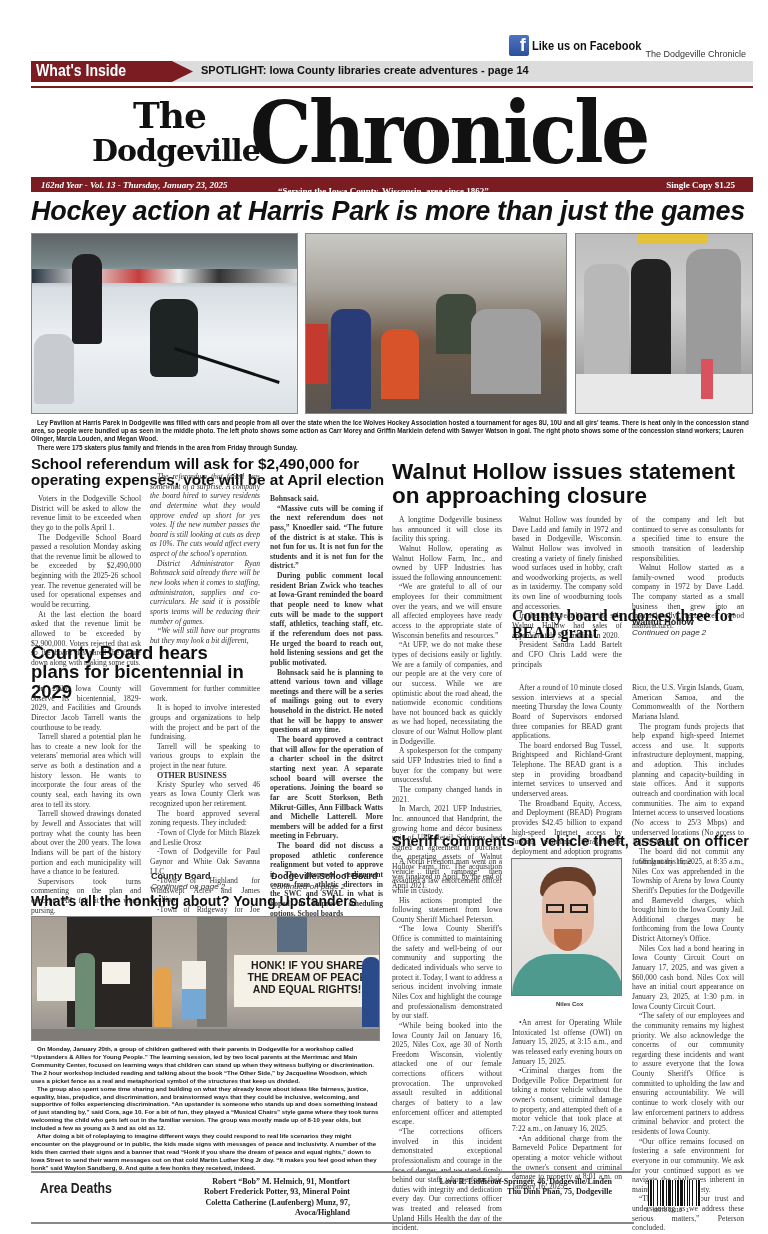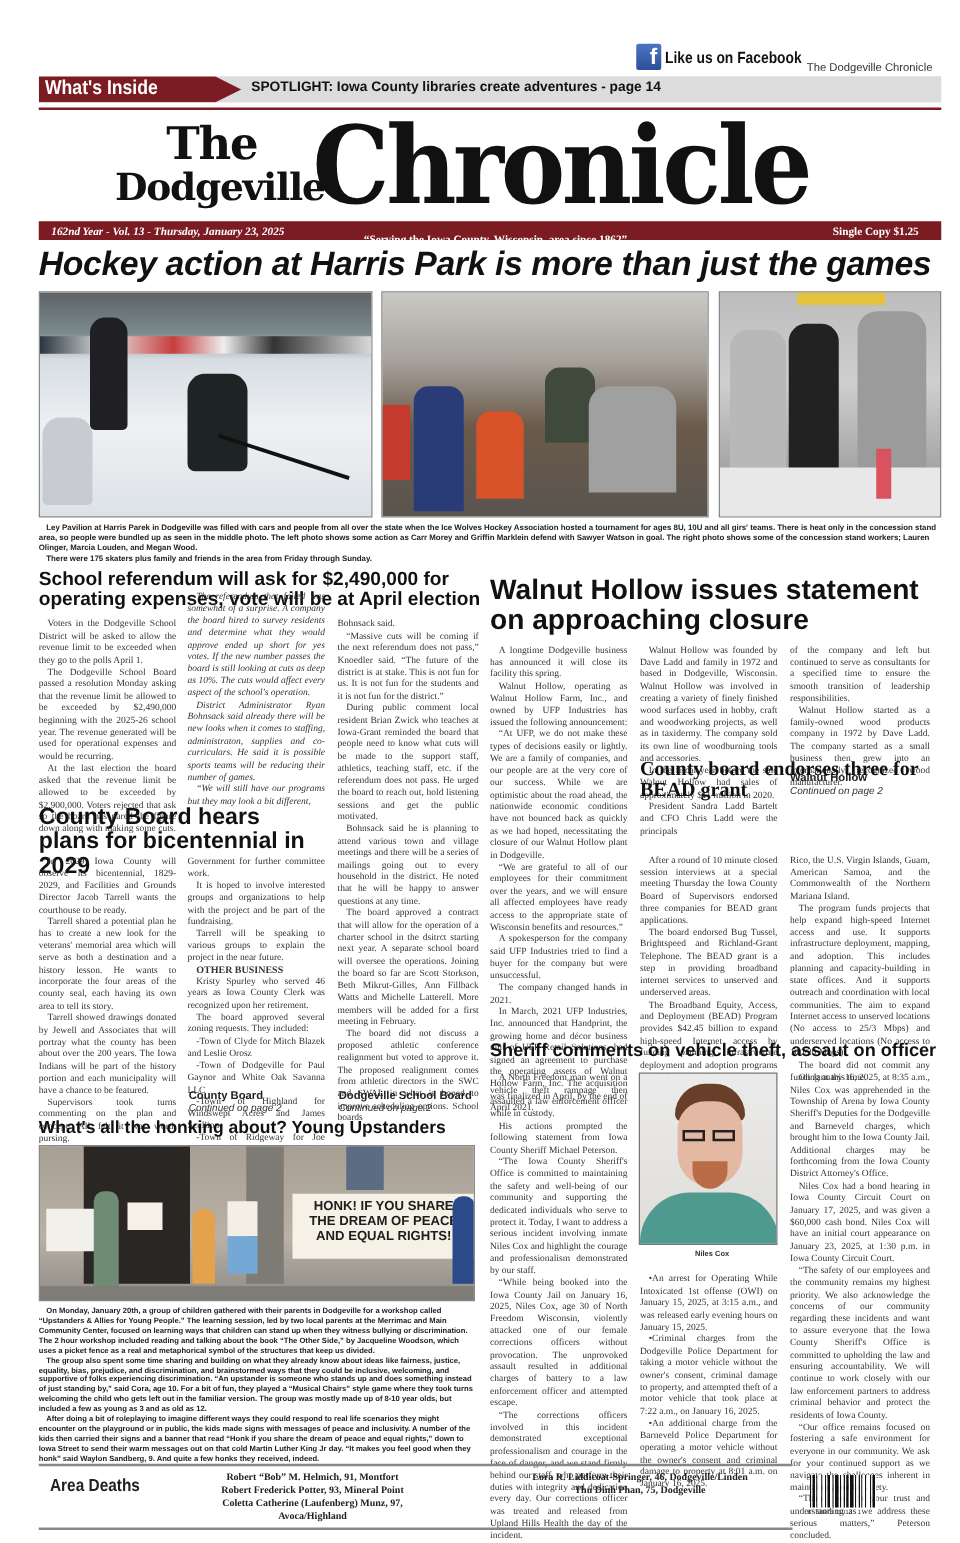--- a/index.html
+++ b/index.html
@@ -13,36 +13,36 @@
   .fb-sub { font:9px "Liberation Sans",sans-serif; color:#333; white-space:nowrap; margin-left:-18px;margin-top:18px; }
   .inside-bar { position:absolute; top:61px; left:31px; width:722px; height:21px; background:#dcdcdc; }
   .inside-tab { position:absolute; top:61px; left:31px; height:21px; width:162px; background:#7a1c22; clip-path:polygon(0 0, 87% 0, 100% 50%, 87% 100%, 0 100%); }
   .inside-label { position:absolute; top:62px; left:36px; color:#fff; font:bold 16px "Liberation Sans",sans-serif; transform:scaleX(.88); transform-origin:left; white-space:nowrap; }
   .spotlight { position:absolute; top:64px; left:201px; font:bold 11px "Liberation Sans",sans-serif; color:#111; white-space:nowrap; }
   .rule-red { position:absolute; left:31px; width:722px; background:#7a1c22; }
   .masthead-the { position:absolute; top:94px; left:133px; font:bold 36px "DejaVu Serif",serif; letter-spacing:-1px; color:#111; }
   .masthead-dodge { position:absolute; top:133px; left:92px; font:bold 30px "DejaVu Serif",serif; letter-spacing:-1px; color:#111; }
   .masthead-chron { position:absolute; top:90px; left:250px; font:bold 86px "DejaVu Serif",serif; letter-spacing:-3px; color:#111; line-height:1; transform:scaleX(.9); transform-origin:left; }
   .date-bar { position:absolute; top:177px; left:31px; width:722px; height:15px; background:#7a1c22; color:#fff; font:italic bold 9px "Liberation Serif",serif; display:flex; align-items:center; padding:0 10px; }
-  .date-bar .motto { position:absolute; left:260px; font-style:normal;margin-top:12px; }
+  .date-bar .motto { position:absolute; left:247px; font-style:normal;margin-top:12px; }
   .date-bar .price { position:absolute; right:18px; font-style:normal; }
   
   .hl { position:absolute; font-family:"Liberation Sans",sans-serif; font-weight:bold; color:#111; line-height:1.05; }
   .main-hl { top:197px; left:31px; font-size:27px; font-style:italic; letter-spacing:-.3px; white-space:nowrap; }
   .photo { position:absolute; border:1px solid #888; overflow:hidden; }
   .caption { position:absolute; font:bold 6.3px "Liberation Sans",sans-serif; line-height:1.3; color:#222; text-indent:6px; }
   .col { position:absolute; font-size:7.6px; line-height:1.27; text-align:justify; color:#333; }
   .col p { text-indent:7px; }
   .subhd { font:bold 8px "Liberation Sans",sans-serif; text-indent:7px; }
   .contd-h { position:absolute; font:bold 9px "Liberation Sans",sans-serif; color:#222; }
   .contd-s { position:absolute; font:italic 8px "Liberation Sans",sans-serif; color:#333;text-align:right; }
   .ph-cap { position:absolute; font:bold 6px "Liberation Sans",sans-serif; color:#333; }
   .gray-rule { position:absolute; left:31px; width:603px; height:2px; background:#888; }
   .deaths-label { position:absolute; top:1180px; left:40px; font:bold 14px "Liberation Sans",sans-serif; transform:scaleX(.88); transform-origin:left; color:#222; }
-  .deaths-list { position:absolute; font:bold 8px "Liberation Serif",serif; line-height:1.3; text-align:center; color:#222; }
+  .deaths-list { position:absolute; font:bold 8px "Liberation Serif",serif; line-height:1.3; text-align:right; color:#222; }
 </style>
 </head>
 <body>
 
 <div class="fb-row">
   <span class="fb-icon">f</span>
   <span class="fb-text">Like us on Facebook</span>
   <span class="fb-sub">The Dodgeville Chronicle</span>
 </div>
 
@@ -97,21 +97,21 @@
 <div class="col" style="top:494px;left:31px;width:110px;">
   <p>Voters in the Dodgeville School District will be asked to allow the revenue limit to be exceeded when they go to the polls April 1.</p>
   <p>The Dodgeville School Board passed a resolution Monday asking that the revenue limit be allowed to be exceeded by $2,490,000 beginning with the 2025-26 school year. The revenue generated will be used for operational expenses and would be recurring.</p>
   <p>At the last election the board asked that the revenue limit be allowed to be exceeded by $2,900,000. Voters rejected that ask so the board has pared the figure down along with making some cuts.</p>
 </div>
 <div class="col" style="top:472px;left:150px;width:110px;font-style:italic;">
   <p>The referendum that failed was somewhat of a surprise. A company the board hired to survey residents and determine what they would approve ended up short for yes votes. If the new number passes the board is still looking at cuts as deep as 10%. The cuts would affect every aspect of the school's operation.</p>
   <p>District Administrator Ryan Bohnsack said already there will be new looks when it comes to staffing, administraton, supplies and co-curriculars. He said it is possible sports teams will be reducing their number of games.</p>
   <p>“We will still have our programs but they may look a bit different,</p>
 </div>
-<div class="col" style="top:494px;left:270px;width:113px;">
+<div class="col" style="top:494px;left:270px;width:113px;font-weight:bold;">
   <p style="text-indent:0">Bohnsack said.</p>
   <p>“Massive cuts will be coming if the next referendum does not pass,” Knoedler said. “The future of the district is at stake. This is not fun for us. It is not fun for the students and it is not fun for the district.”</p>
   <p>During public comment local resident Brian Zwick who teaches at Iowa-Grant reminded the board that people need to know what cuts will be made to the support staff, athletics, teaching staff, etc. if the referendum does not pass. He urged the board to reach out, hold listening sessions and get the public motivated.</p>
   <p>Bohnsack said he is planning to attend various town and village meetings and there will be a series of mailings going out to every household in the district. He noted that he will be happy to answer questions at any time.</p>
   <p>The board approved a contract that will allow for the operation of a charter school in the dsitrct starting next year. A separate school board will oversee the operations. Joining the board so far are Scott Storkson, Beth Mikrut-Gilles, Ann Fillback Watts and Michelle Latterell. More members will be added for a first meeting in February.</p>
   <p>The board did not discuss a proposed athletic conference realignment but voted to approve it. The proposed realignment comes from athletic directors in the SWC and SWAL in what is hoped to improve scheduling options. School boards</p>
 </div>
 <div class="contd-h" style="top:871px;left:271px;">Dodgeville School Board</div>
 <div class="contd-s" style="top:882px;left:271px;">Continued on page 2</div>
 
@@ -135,22 +135,22 @@
   <p>-Town of Highland for Windswept Acres and James Scullion</p>
   <p>-Town of Ridgeway for Joe Thomas, Greg Weier and Brandon Weier</p>
 </div>
 <div class="contd-h" style="top:871px;left:151px;">County Board</div>
 <div class="contd-s" style="top:882px;left:151px;">Continued on page 2</div>
 
 <div class="hl" style="top:460px;left:392px;width:362px;font-size:22.5px;">Walnut Hollow issues statement on approaching closure</div>
 <div class="col" style="top:515px;left:392px;width:110px;">
   <p>A longtime Dodgeville business has announced it will close its facility this spring.</p>
   <p>Walnut Hollow, operating as Walnut Hollow Farm, Inc., and owned by UFP Industries has issued the following announcement:</p>
+  <p>“We are grateful to all of our employees for their commitment over the years, and we will ensure all affected employees have ready access to the appropriate state of Wisconsin benefits and resources.”</p>
   <p>“At UFP, we do not make these types of decisions easily or lightly. We are a family of companies, and our people are at the very core of our success. While we are optimistic about the road ahead, the nationwide economic conditions have not bounced back as quickly as we had hoped, necessitating the closure of our Walnut Hollow plant in Dodgeville.</p>
-  <p>“We are grateful to all of our employees for their commitment over the years, and we will ensure all affected employees have ready access to the appropriate state of Wisconsin benefits and resources.”</p>
   <p>A spokesperson for the company said UFP Industries tried to find a buyer for the company but were unsuccessful.</p>
   <p>The company changed hands in 2021.</p>
   <p>In March, 2021 UFP Industries, Inc. announced that Handprint, the growing home and décor business unit of UFP Retail Solutions, had signed an agreement to purchase the operating assets of Walnut Hollow Farm, Inc. The acquisition was finalized in April, by the end of April 2021.</p>
 </div>
 <div class="col" style="top:515px;left:512px;width:110px;">
   <p>Walnut Hollow was founded by Dave Ladd and family in 1972 and based in Dodgeville, Wisconsin. Walnut Hollow was involved in creating a variety of finely finished wood surfaces used in hobby, craft and woodworking projects, as well as in taxidermy. The company sold its own line of woodburning tools and accessories.</p>
   <p>In the fiscal year before the sale Walnut Hollow had sales of approximately $11 million in 2020.</p>
   <p>President Sandra Ladd Bartelt and CFO Chris Ladd were the principals</p>
 </div>
 <div class="col" style="top:515px;left:632px;width:112px;">

